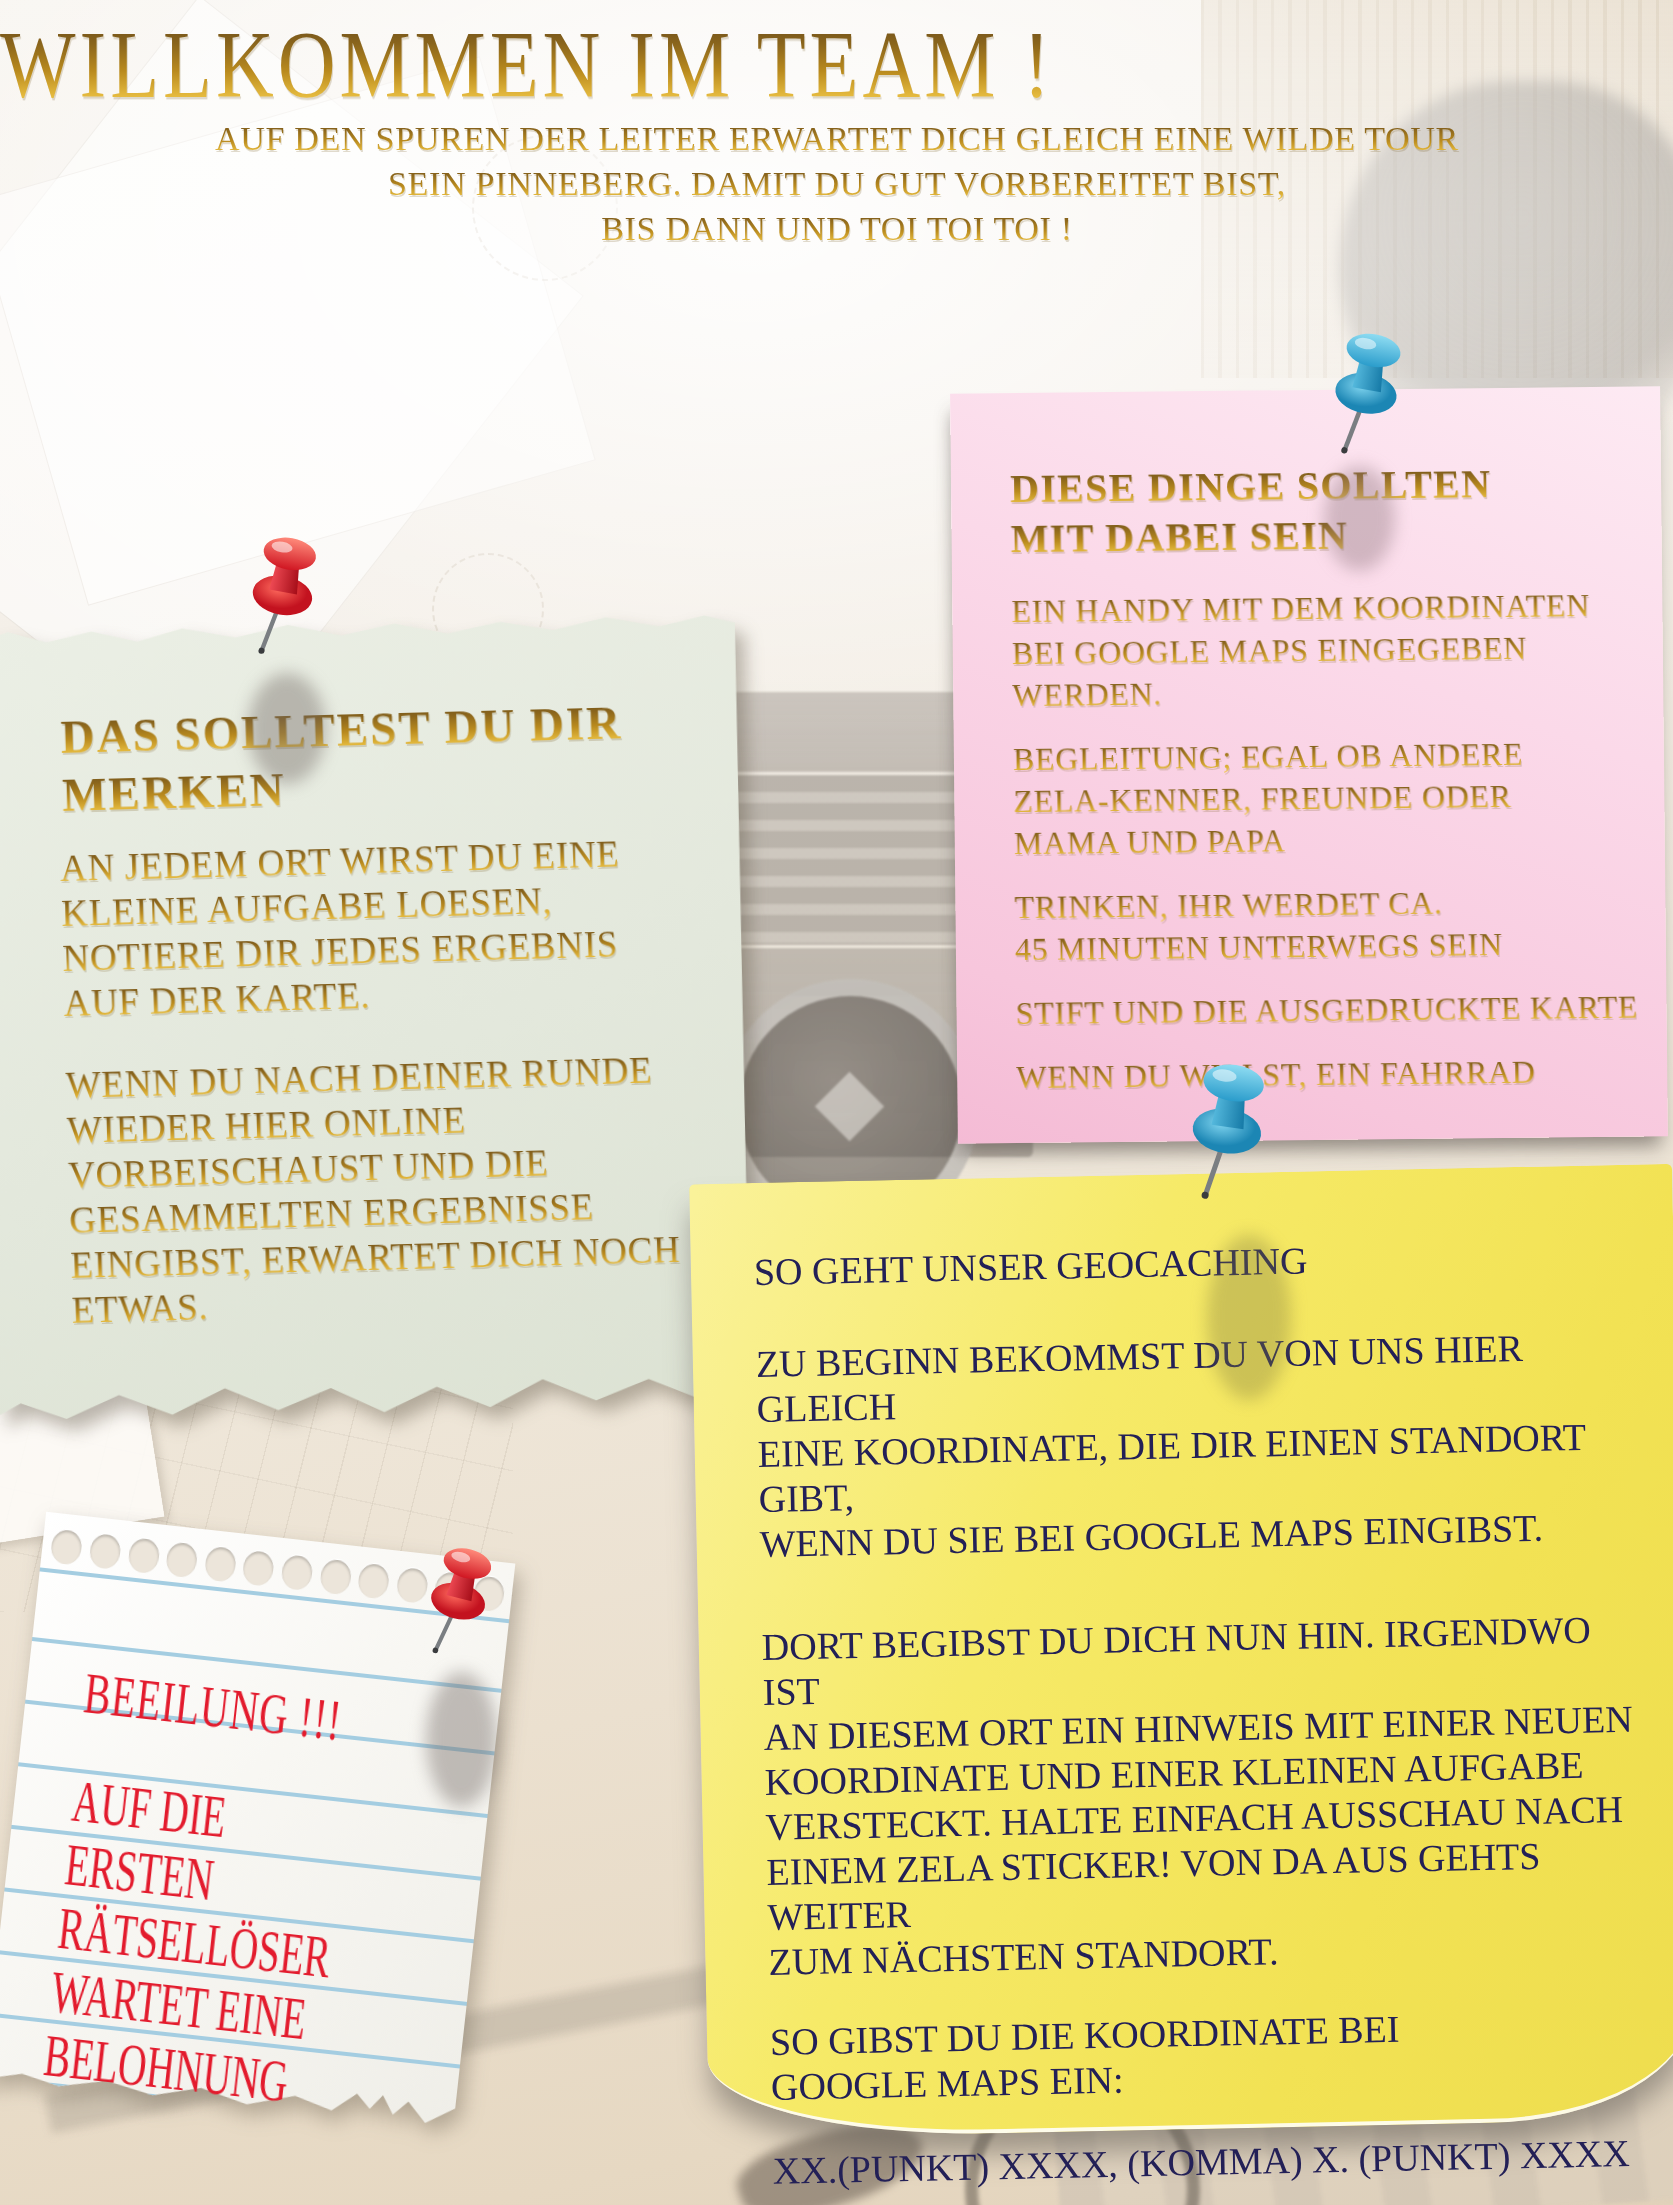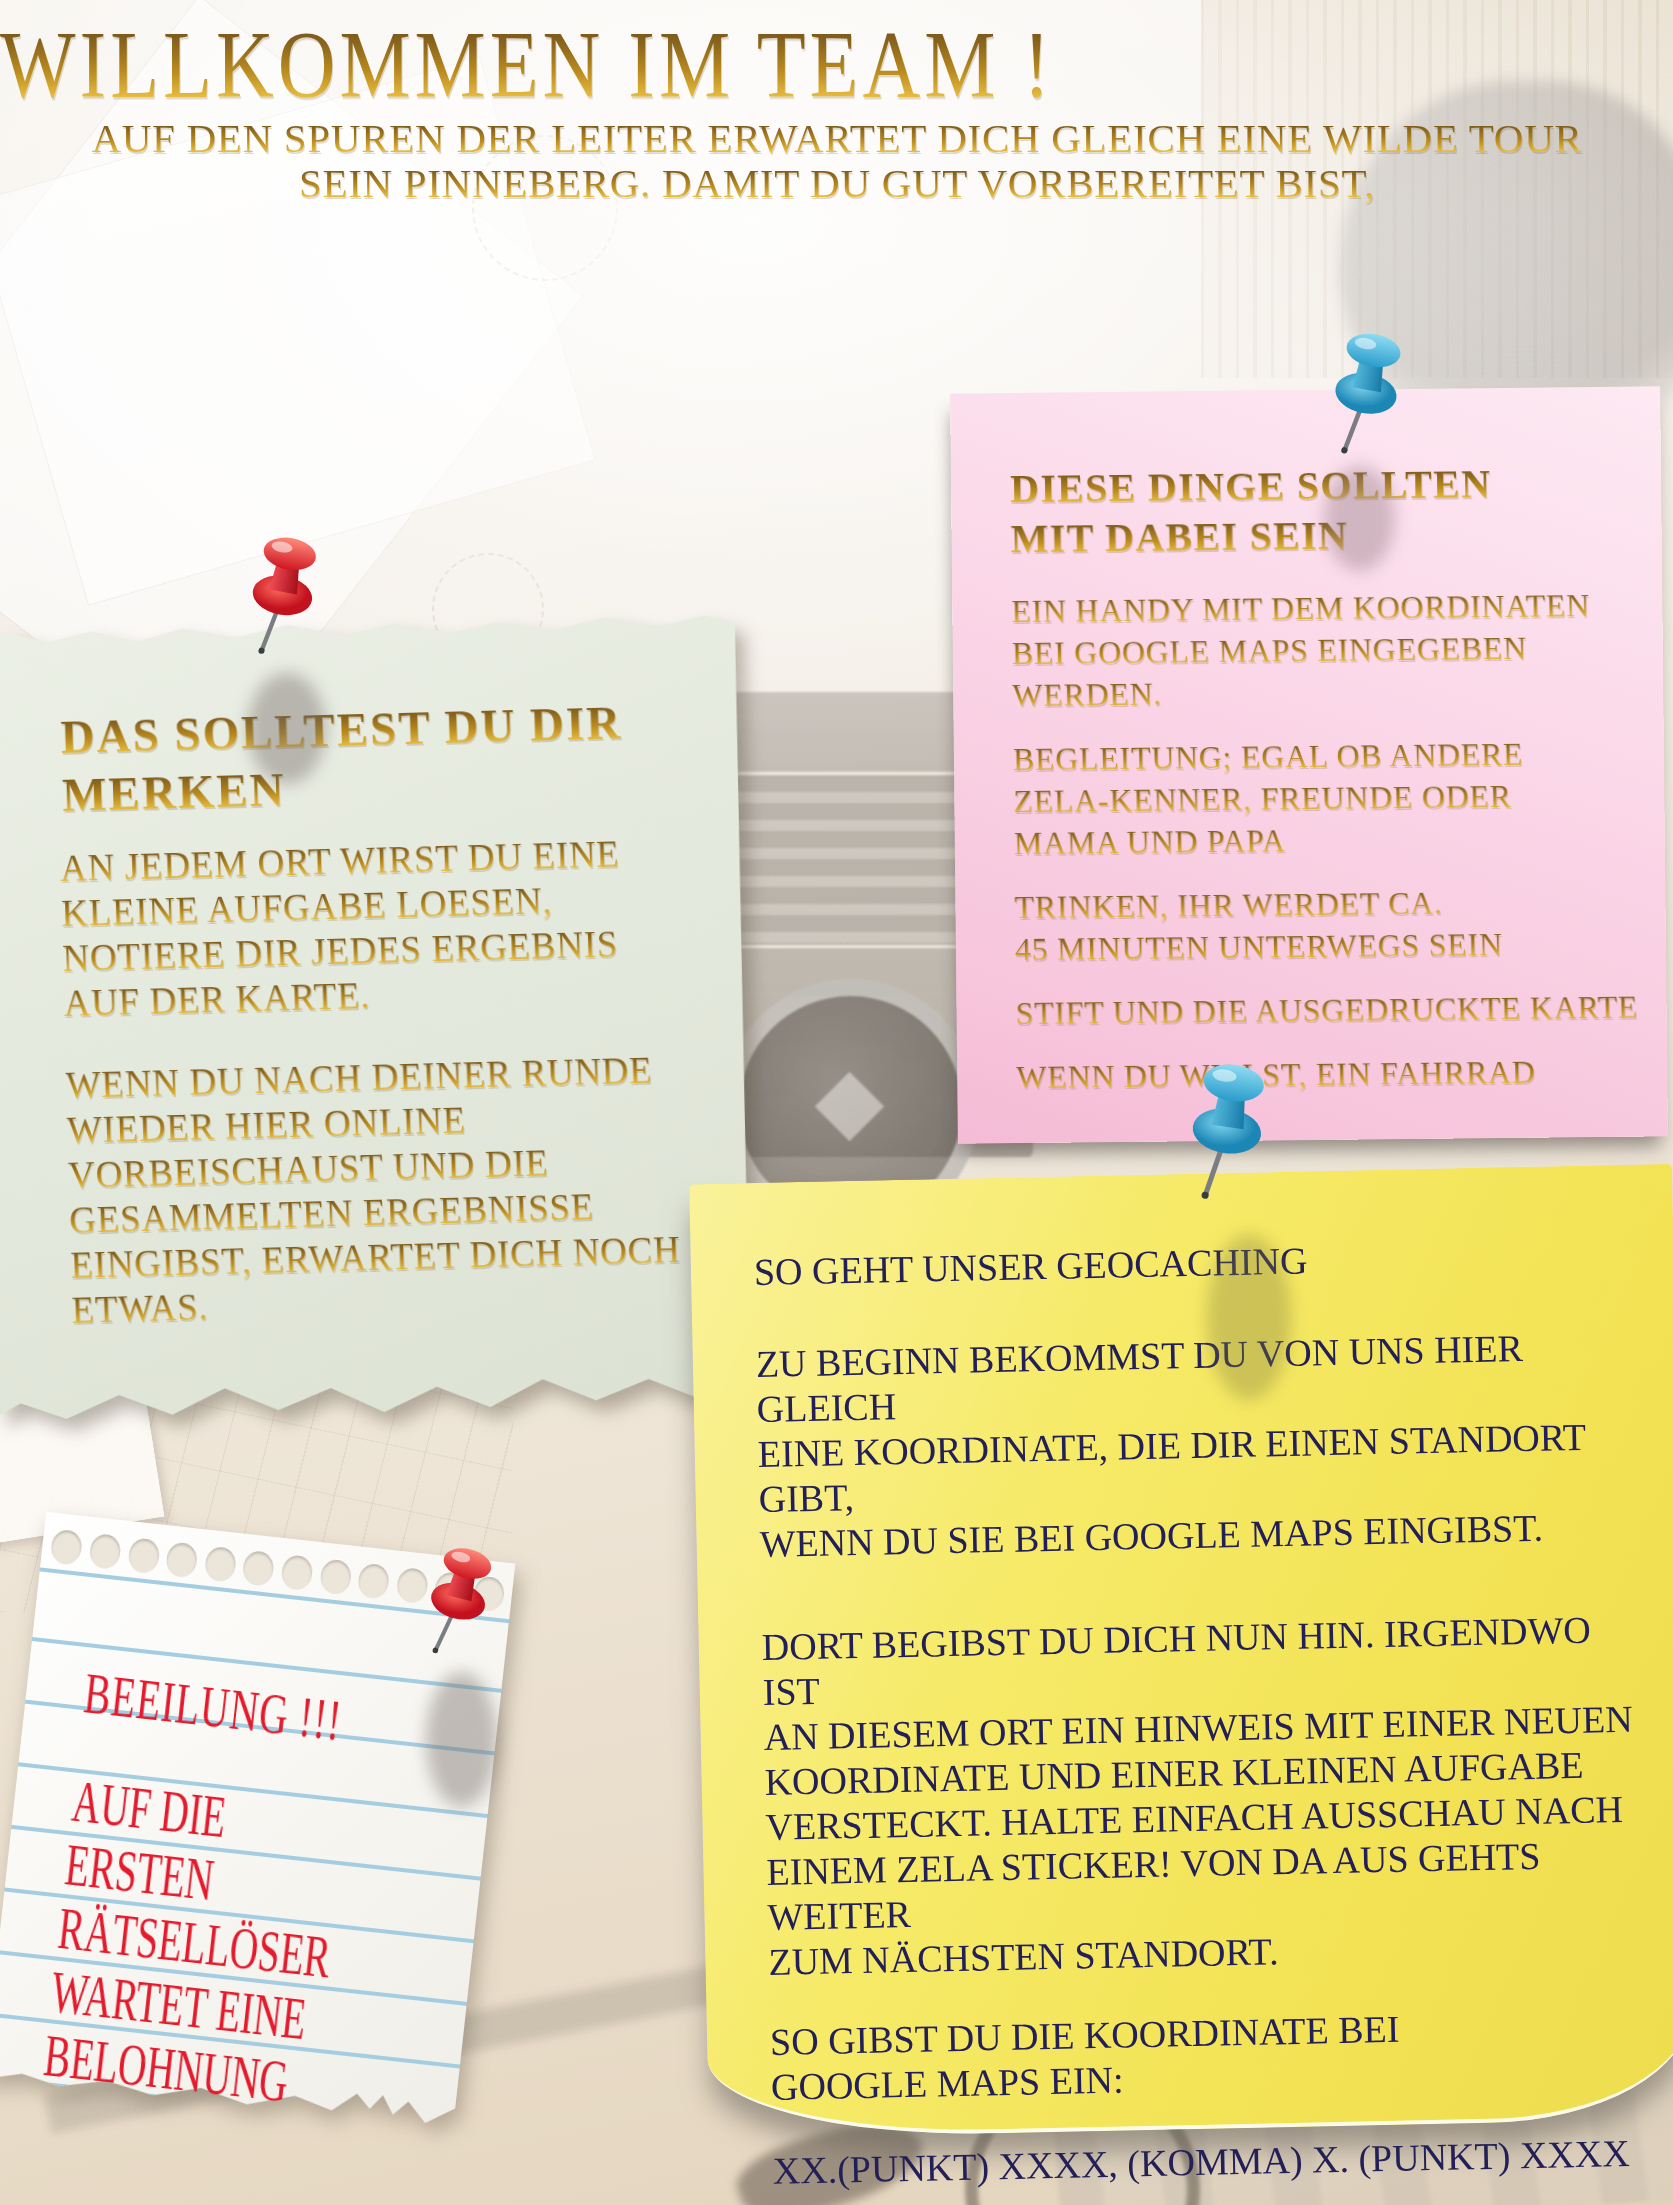--- a/index.html
+++ b/index.html
@@ -59,21 +59,21 @@
 
   
   .gold-text{background-image:linear-gradient(180deg,#5f431a 0%,#8a651c 30%,#b98a1e 55%,#e5ba3e 78%,#ffdf6e 100%);
      -webkit-background-clip:text;background-clip:text;color:transparent;
      filter:drop-shadow(1.3px 2px 0 rgba(120,90,30,.22));}
 
   .title-block{position:absolute;left:0;top:10.8px;width:100%;text-align:left;z-index:3;}
   .title{display:inline-block;font-size:80px;letter-spacing:4px;font-weight:normal;margin:0;
      transform:scaleY(1.2);transform-origin:center top;white-space:nowrap;}
   .intro{position:absolute;left:0;top:116px;width:100%;text-align:center;z-index:3;}
-  .intro-line{font-size:41px;line-height:45px;letter-spacing:0.7px;}
+  .intro-line{font-size:34px;line-height:45px;letter-spacing:0.7px;}
 
   
   .note-green-wrap{position:absolute;left:-12px;top:615px;width:757px;height:800px;
      transform:rotate(-1.5deg);filter:drop-shadow(9.4px 12px 8.8px rgba(95,85,70,.42));z-index:3;}
   .note-green{position:absolute;inset:0;
      background:linear-gradient(160deg,#ebefe5 0%,#e3e8dc 55%,#dce2d3 100%);
      clip-path:polygon(0% 2.1%,4% 1%,9% 2.4%,15% 1.2%,21% 2.6%,27% 1.1%,34% 2.4%,41% 1%,48% 2.5%,55% 1.2%,62% 2.6%,69% 1.3%,76% 2.5%,83% 1.1%,90% 2.4%,96% 1.2%,100% 2.2%,99.4% 96.8%,93% 99.2%,86% 96.4%,79% 98.9%,72% 96.1%,65% 99.4%,58% 96.7%,51% 99.7%,44% 96.5%,37% 99.1%,30% 96.2%,23% 99.3%,16% 96.7%,9% 99.5%,3% 97.4%,0% 98.9%);}
   .g-title{position:absolute;left:80px;top:46px;font-size:47px;line-height:58px;letter-spacing:2px;}
   .g-para1{position:absolute;left:76px;top:223px;}
   .g-para2{position:absolute;left:76px;top:440px;}
@@ -158,20 +158,21 @@
       <div class="cam-lens-glint"></div>
     </div>
   </div>
 
   <div class="title-block">
     <h1 class="title gold-text">WILLKOMMEN IM TEAM !</h1>
   </div>
   <div class="intro">
       <div class="intro-line gold-text">AUF DEN SPUREN DER LEITER ERWARTET DICH GLEICH EINE WILDE TOUR</div>
       <div class="intro-line gold-text">SEIN PINNEBERG. DAMIT DU GUT VORBEREITET BIST,</div>
+      <div class="intro-line gold-text">BIS DANN UND TOI TOI TOI !</div>
     </div>
 
   <section class="note-green-wrap">
     <div class="note-green"></div>
     <h2 class="g-title">
         <div class="gold-text">DAS SOLLTEST DU DIR</div>
         <div class="gold-text">MERKEN</div>
       </h2>
     <div class="g-para1">
         <div class="g-line gold-text">AN JEDEM ORT WIRST DU EINE</div>

